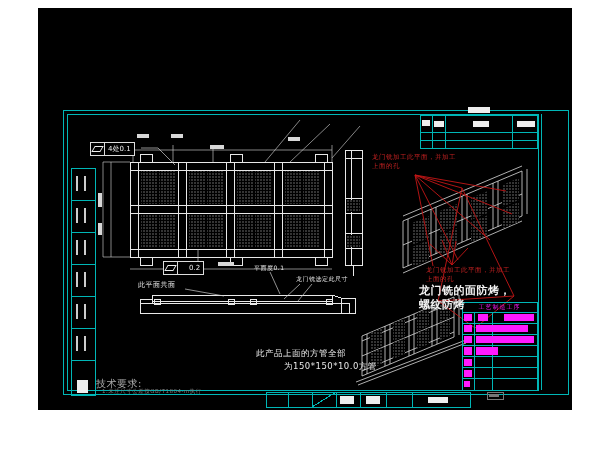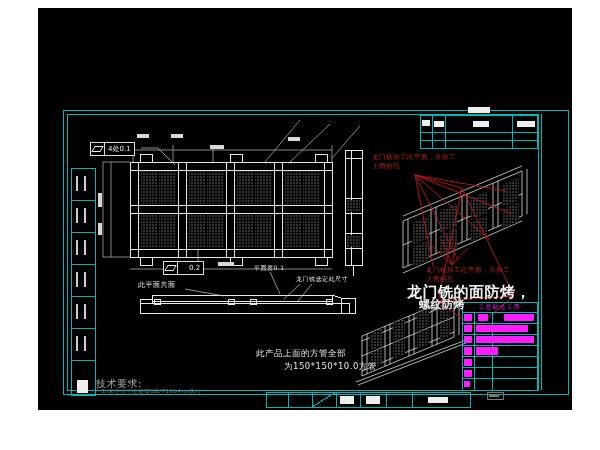--- a/index.html
+++ b/index.html
@@ -319,19 +319,19 @@
     <div class="txt" style="left:218px;top:341px;font-size:8.5px;">此产品上面的方管全部</div>
     <div class="txt" style="left:218px;top:354px;font-size:8.5px;margin-left:28px;">为150*150*10.0方管</div>
     <div class="txt dim" style="left:58px;top:371px;font-size:10px;">技术要求:</div>
     <div class="txt dimmer" style="left:64px;top:381px;font-size:5.5px;">1.未注尺寸公差按GB/T1804-m执行</div>
 
     <div class="txt red" style="left:334px;top:146px;font-size:6.5px;">龙门铣加工此平面，并加工</div>
     <div class="txt red" style="left:334px;top:155px;font-size:6.5px;">上面的孔</div>
     <div class="txt red" style="left:388px;top:259px;font-size:6.5px;">龙门铣加工此平面，并加工</div>
     <div class="txt red" style="left:388px;top:268px;font-size:6.5px;">上面的孔</div>
 
-    <div class="txt big" style="left:369px;top:277px;font-size:15px;">龙门铣的面防烤，</div>
+    <div class="txt big" style="left:381px;top:277px;font-size:11px;">龙门铣的面防烤，</div>
     <div class="txt big" style="left:381px;top:291px;font-size:11px;">螺纹防烤</div>
 
     <div class="txt mag" style="left:424px;top:296px;width:75px;text-align:center;font-size:6px;letter-spacing:1px;">工艺制造工序</div>
 
   </div>
 </div>
 
 </body></html>

